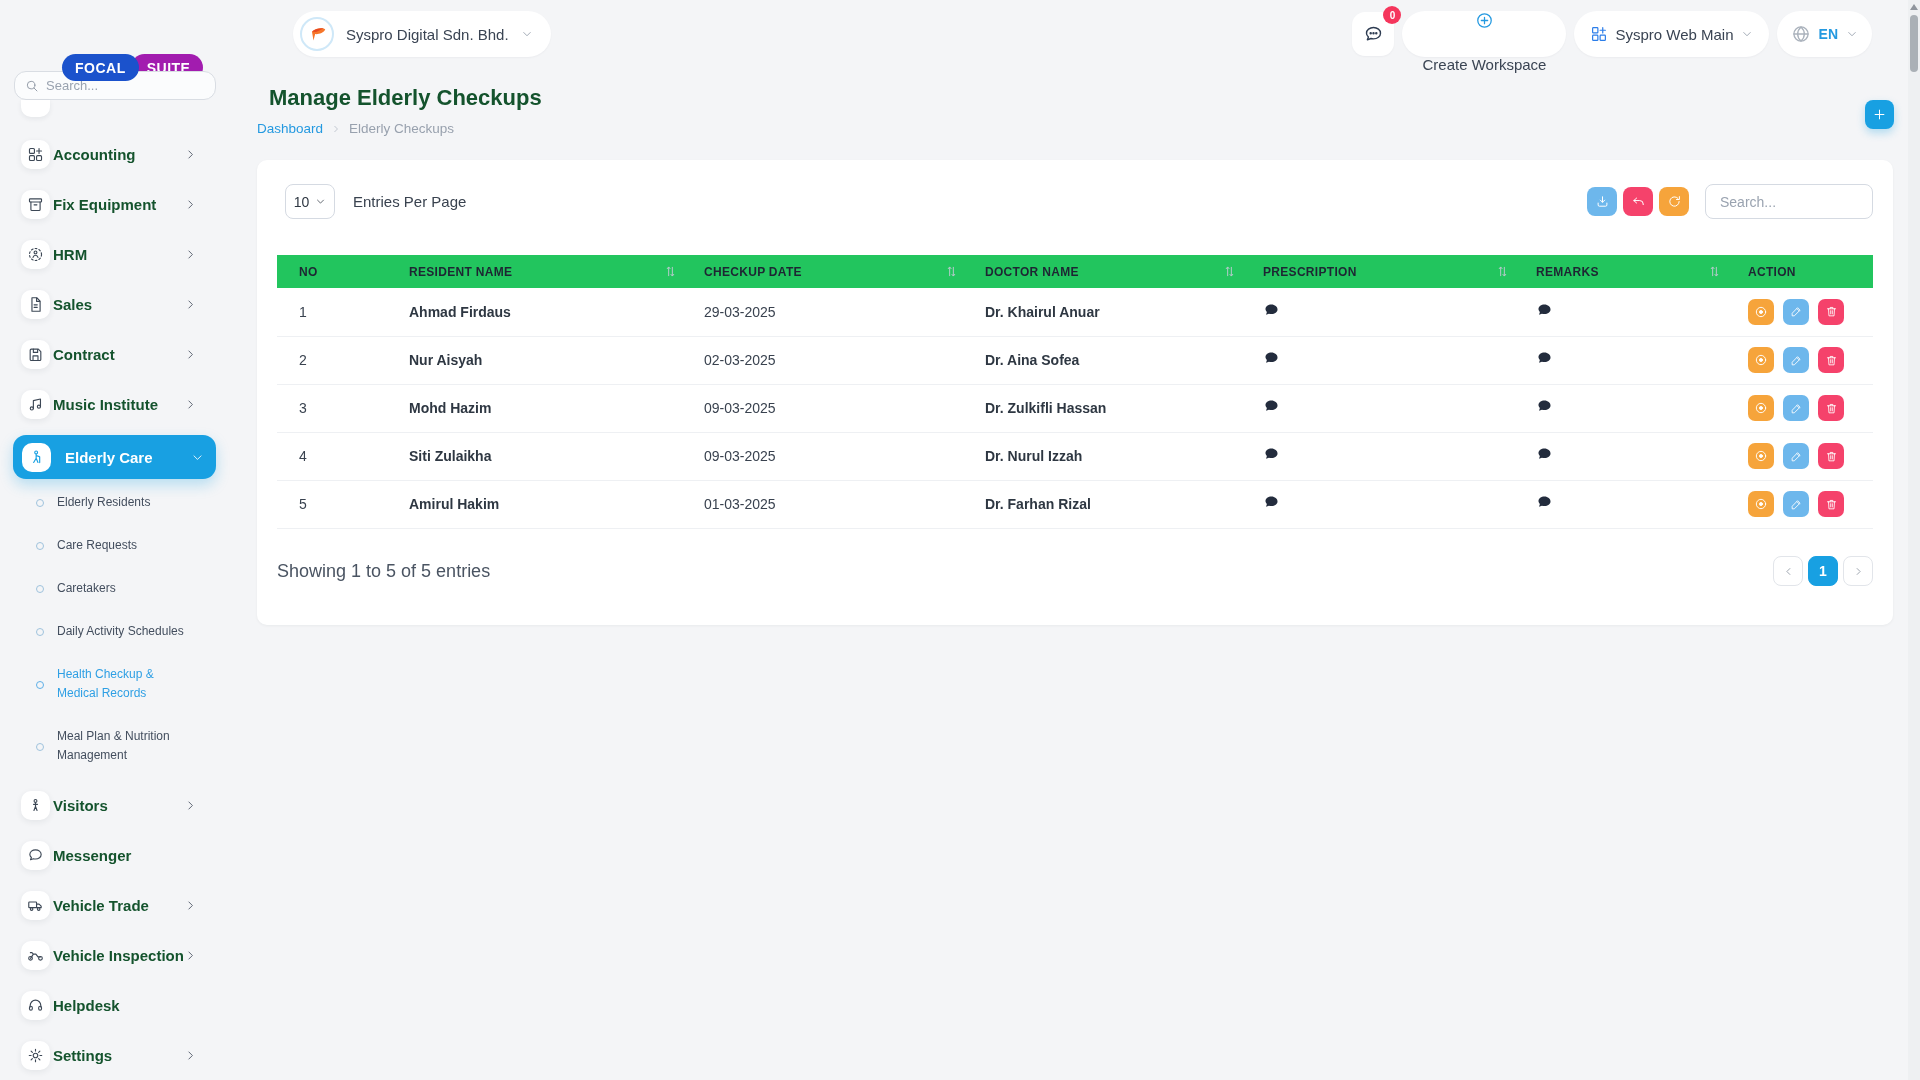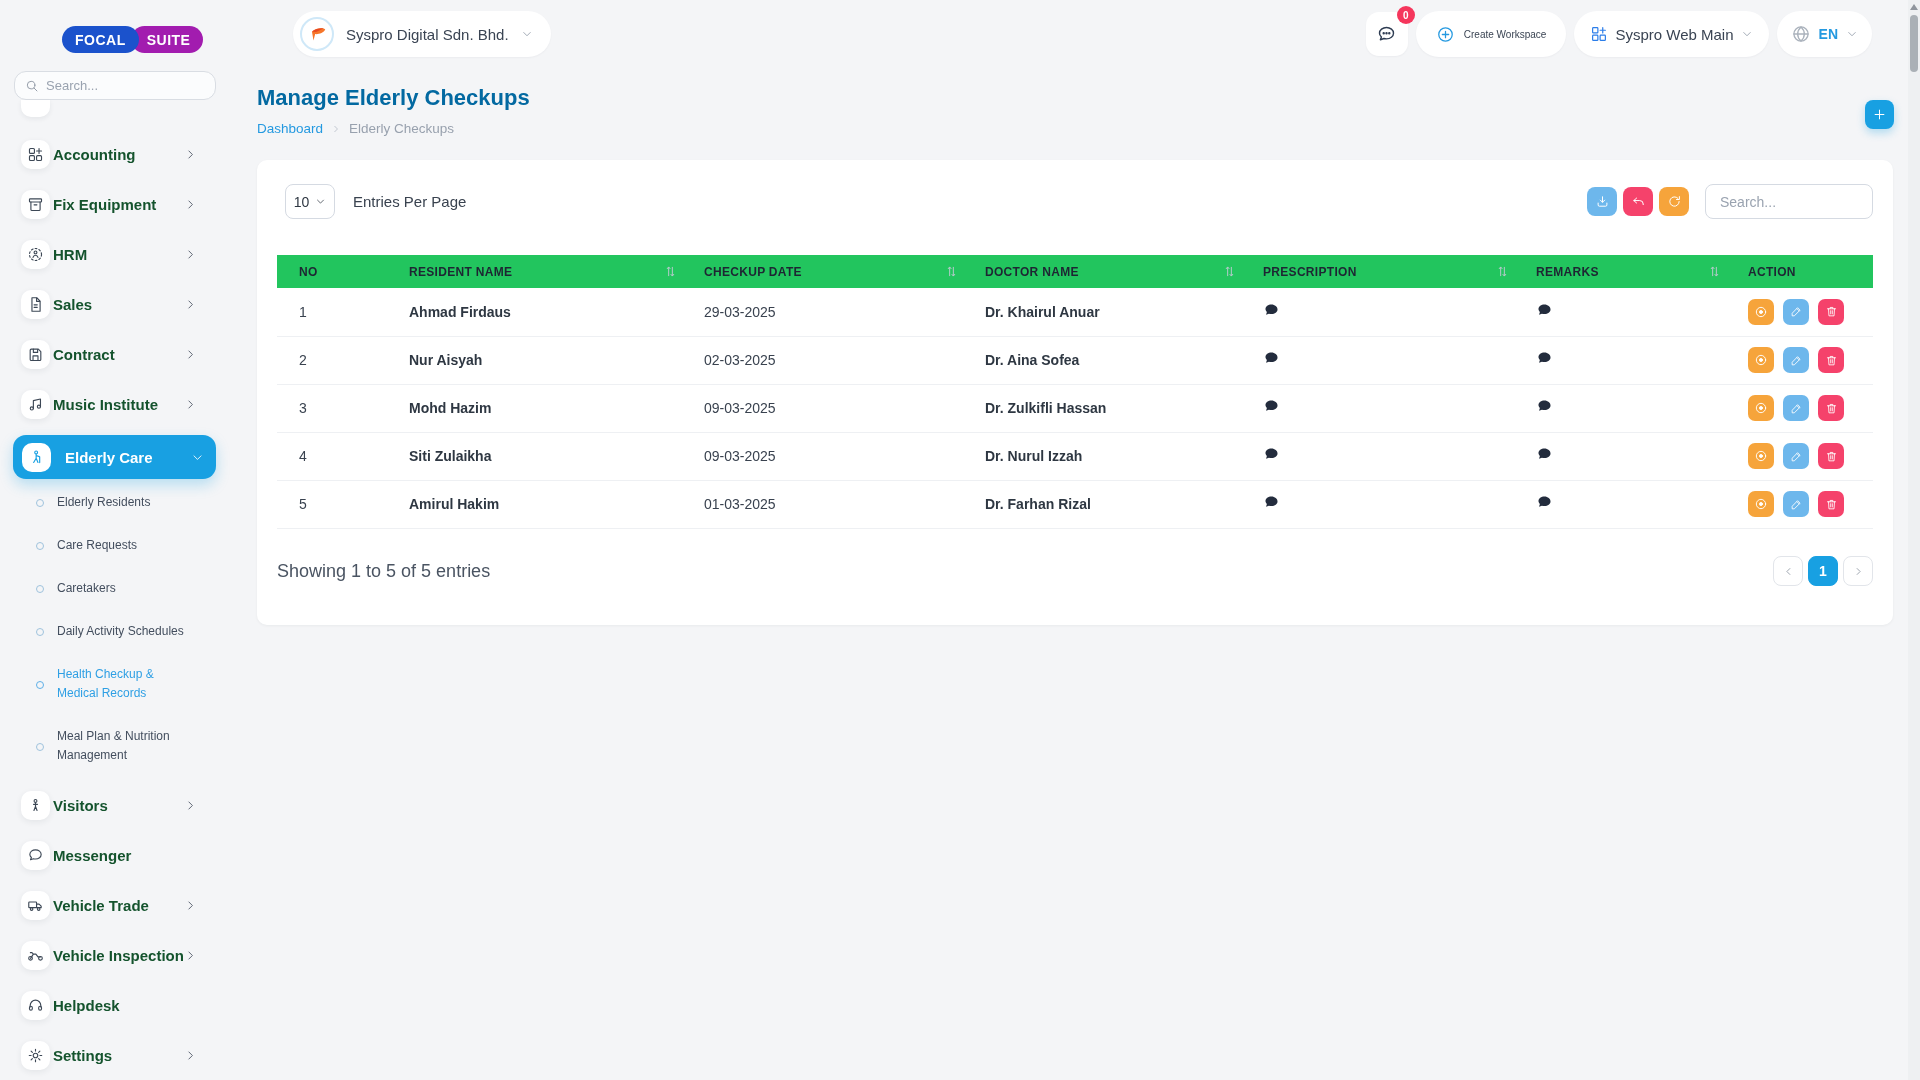--- a/index.html
+++ b/index.html
@@ -7,21 +7,21 @@
   body {
     font-family:"Liberation Sans","DejaVu Sans",sans-serif;
     background:#f4f5f7; color:#3a4453; position:relative;
   }
   svg { display:block; }
   .stk { fill:none; stroke:currentColor; stroke-width:1.6; stroke-linecap:round; stroke-linejoin:round; }
 
   
   .sidebar { position:absolute; left:0; top:0; width:218px; height:1080px; background:#f4f5f7; z-index:2; }
   .brand { position:absolute; left:62px; top:26px; display:flex; }
-  .brand-pill { height:27px; padding:0 13px; display:flex; align-items:center; border-radius:14px; color:#fff; font-weight:700; font-size:14px; letter-spacing:.5px; }
+  .brand-pill { height:27px; padding:0 13px; display:flex; align-items:center; border-radius:14px; color:#fff; font-weight:700; font-size:14px; letter-spacing:.5px;margin-top:28px; }
   .brand-focal { background:#1b52cc; z-index:2; }
   .brand-suite { background:#a21caf; margin-left:-8px; padding-left:16px; }
   .side-search { position:absolute; left:14px; top:71px; width:202px; height:29px; border:1px solid #d9dde3; border-radius:12px; background:#fbfcfd; display:flex; align-items:center; padding:0 10px; color:#8d96a3; }
   .side-search input { border:none; outline:none; background:transparent; font-family:inherit; font-size:13px; color:#5a6472; width:150px; margin-left:7px; }
   .side-search input::placeholder { color:#9aa3b0; }
   .partial-box { position:absolute; left:21px; top:100px; width:29px; height:17px; background:#fff; border-radius:0 0 10px 10px; box-shadow:0 2px 5px rgba(35,46,60,.07); }
   .nav-top { position:absolute; left:0; top:129px; width:218px; }
   .nav-bottom { position:absolute; left:0; top:780px; width:218px; }
   .nav-item { height:50px; display:flex; align-items:center; padding-left:21px; cursor:pointer; }
   .icon-box { width:29px; height:29px; background:#fff; border-radius:10px; display:flex; align-items:center; justify-content:center; color:#3d4856; box-shadow:0 2px 6px rgba(35,46,60,.08); flex:0 0 auto; }
@@ -48,28 +48,28 @@
   .main { position:absolute; left:218px; top:0; width:1702px; height:1080px; }
   .topbar { position:absolute; top:10px; left:75px; right:48px; height:48px; display:flex; align-items:center; justify-content:space-between; }
   .pill { background:#fff; border-radius:24px; height:46px; display:flex; align-items:center; box-shadow:0 1px 2px rgba(16,24,40,.04); cursor:pointer; }
   .company-pill { padding:0 18px 0 7px;justify-content:flex-end; }
   .logo-circle { width:34px; height:34px; border-radius:50%; background:#fff; border:2px solid #cfe8f8; display:flex; align-items:center; justify-content:center; }
   .company-name { font-size:15px; font-weight:500; color:#3a4453; margin:0 12px; }
   .chev-sm { color:#8c95a3; }
   .top-right { display:flex; align-items:center; gap:8px; }
   .msg-btn { position:relative; width:42px; height:44px; background:#fff; border-radius:13px; display:flex; align-items:center; justify-content:center; color:#2e3c52; box-shadow:0 1px 2px rgba(16,24,40,.04); cursor:pointer; }
   .badge { position:absolute; top:-6px; right:-7px; min-width:18px; height:18px; background:#f5365c; color:#fff; border-radius:9px; font-size:10px; font-weight:700; display:flex; align-items:center; justify-content:center; padding:0 5px; }
-  .cw-pill { padding:0 20px; gap:9px; font-size:10px; font-weight:500; color:#3a4453; }
+  .cw-pill { padding:0 20px; gap:26px; font-size:15px; font-weight:500; color:#3a4453;flex-direction:column; }
   .ws-pill { padding:0 16px; gap:7px; font-size:15px; font-weight:500; color:#3a4453; }
   .lang-pill { padding:0 14px; gap:8px; }
   .lang-code { color:#2499e0; font-size:14px; font-weight:700; }
 
   
   .page-head { position:absolute; top:85px; left:39px; right:26px; }
-  .page-title { font-size:22px; font-weight:700; color:#0369a1; }
+  .page-title { font-size:22px; font-weight:700; color:#14532d;margin-left:12px; }
   .breadcrumb { display:flex; align-items:center; gap:8px; margin-top:10px; font-size:13.5px; }
   .crumb-link { color:#2499e0; cursor:pointer; }
   .crumb-sep { color:#a8b0bc; }
   .crumb-current { color:#98a1ae; }
   .add-btn { position:absolute; top:15px; right:0; width:29px; height:29px; background:#18a0e2; border:none; border-radius:8px; color:#fff; display:flex; align-items:center; justify-content:center; cursor:pointer; box-shadow:0 4px 9px rgba(24,160,226,.3); }
 
   
   .card { position:absolute; top:160px; left:39px; width:1636px; height:465px; background:#fff; border-radius:10px; box-shadow:0 1px 3px rgba(20,30,45,.05); }
   .controls { position:absolute; top:24px; left:28px; right:20px; height:35px; display:flex; align-items:center; }
   .entries-select { width:50px; height:35px; border:1px solid #d5dae2; border-radius:8px; display:flex; align-items:center; justify-content:center; gap:6px; font-size:14px; color:#2e3742; cursor:pointer; }

